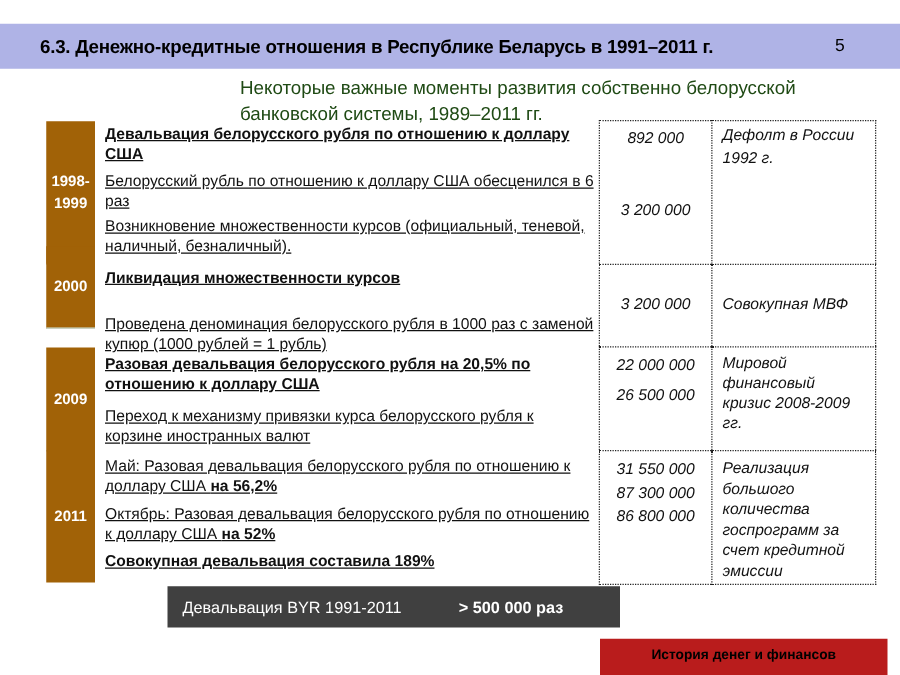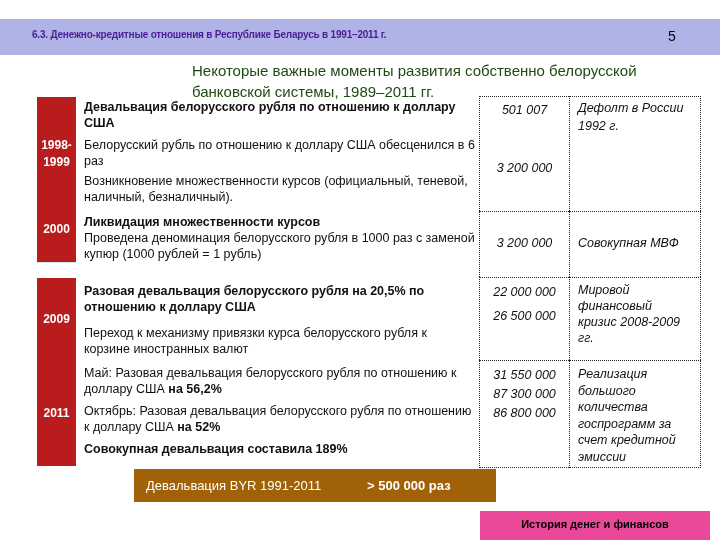--- a/index.html
+++ b/index.html
@@ -5,61 +5,61 @@
   html, body { margin: 0; padding: 0; }
   body {
     width: 720px; height: 540px; position: relative; overflow: hidden;
     background: #ffffff; font-family: "Liberation Sans", sans-serif; color: #000;
   }
   .header-bar {
     position: absolute; left: 0; top: 19px; width: 720px; height: 36px;
     background: #afb3e6;
   }
   .header-title {
-    position: absolute; left: 32px; top: 10px; font-size: 10px; font-weight: bold;
-    letter-spacing: -0.2px; color: #4c1d95;
+    position: absolute; left: 32px; top: 10px; font-size: 15px; font-weight: bold;
+    letter-spacing: -0.2px; color: #000000;
   }
   .header-page {
     position: absolute; left: 668px; top: 9px; font-size: 14px; color: #000;
   }
   .subtitle {
     position: absolute; left: 192px; top: 60px; width: 510px;
     font-size: 15px; line-height: 21px; color: #1f4a14;
   }
   .year-col {
-    position: absolute; left: 37px; width: 39px; background: #b91c1c;
+    position: absolute; left: 37px; width: 39px; background: #a16207;
     color: #fff; font-weight: bold; font-size: 12px; text-align: center;
     display: flex; align-items: center; justify-content: center;
     line-height: 17px; border-bottom: 1px solid #cfe9e8;
     box-sizing: border-box;
   }
   .event-cell {
     position: absolute; left: 84px; width: 392px; font-size: 12.5px; line-height: 16px;
     color: #111;
   }
-  .event-cell p { margin: 0 0 6px 0; }
+  .event-cell p { margin: 0 0 6px 0; text-decoration: underline; }
   .event-cell b { font-weight: bold; }
   .tbl-cell {
     position: absolute; box-sizing: border-box;
     border-left: 1px dotted #222; border-top: 1px dotted #222;
     font-style: italic; font-size: 12.5px; line-height: 18px; color: #111;
   }
   .tbl-cell.rate { left: 479px; width: 90px; text-align: center; padding-top: 2px; }
   .tbl-cell.note { left: 569px; width: 132px; border-right: 1px dotted #222; padding: 2px 6px 0 8px; }
   .tbl-cell.last { border-bottom: 1px dotted #222; }
   .rate div { margin-bottom: 0px; }
   .green-bar {
     position: absolute; left: 134px; top: 469px; width: 362px; height: 33px;
-    background: #a16207; color: #fff; font-size: 13px;
+    background: #404040; color: #fff; font-size: 13px;
   }
   .green-bar .lbl { position: absolute; left: 12px; top: 9px; }
   .green-bar .val { position: absolute; left: 233px; top: 9px; font-weight: bold; }
   .footer-bar {
     position: absolute; left: 480px; top: 511px; width: 230px; height: 29px;
-    background: #ec4899; text-align: center; font-size: 11px; font-weight: bold;
+    background: #b91c1c; text-align: center; font-size: 11px; font-weight: bold;
     line-height: 26px; color: #000;
   }
 </style>
 </head>
 <body>
 
 <div class="header-bar">
   <span class="header-title">6.3. Денежно-кредитные отношения в Республике Беларусь в 1991–2011 г.</span>
   <span class="header-page">5</span>
 </div>
@@ -69,30 +69,30 @@
 <div class="year-col" style="top:97px;height:115px;">
   <span style="white-space:pre-line;">1998-
 1999</span>
 </div>
 <div class="event-cell" style="top:99px;">
   <p><b>Девальвация белорусского рубля по отношению к доллару США</b></p>
   <p style="margin-bottom:4px;">Белорусский рубль по отношению к доллару США обесценился в 6 раз</p>
   <p>Возникновение множественности курсов (официальный, теневой, наличный, безналичный).</p>
 </div>
 <div class="tbl-cell rate" style="top:96px;height:115px;">
-  <div style="margin-top:2px;">501 007</div>
+  <div style="margin-top:2px;">892 000</div>
   <div style="margin-top:40px;">3 200 000</div>
 </div>
 <div class="tbl-cell note" style="top:96px;height:115px;">Дефолт в России 1992 г.</div>
 
 <div class="year-col" style="top:197px;height:66px;">
   <span>2000</span>
 </div>
 <div class="event-cell" style="top:214px;">
-  <p style="margin-bottom:0;"><b>Ликвидация множественности курсов</b></p>
+  <p style="margin-bottom:21px;"><b>Ликвидация множественности курсов</b></p>
   <p>Проведена деноминация белорусского рубля в 1000 раз с заменой купюр (1000 рублей = 1 рубль)</p>
 </div>
 <div class="tbl-cell rate" style="top:211px;height:66px;padding-top:22px;">
   <div>3 200 000</div>
 </div>
 <div class="tbl-cell note" style="top:211px;height:66px;padding-top:22px;">Совокупная МВФ</div>
 
 <div class="year-col" style="top:278px;height:83px;">
   <span>2009</span>
 </div>

